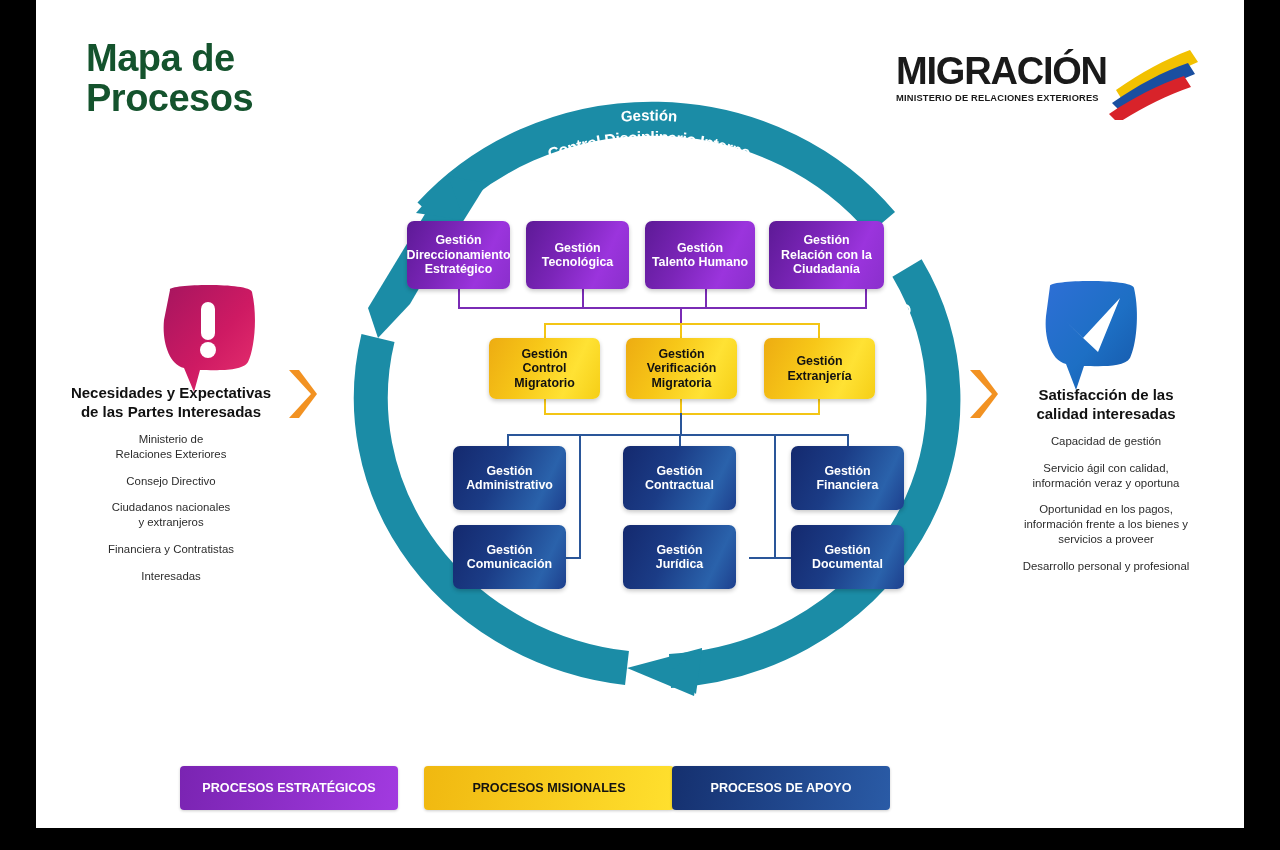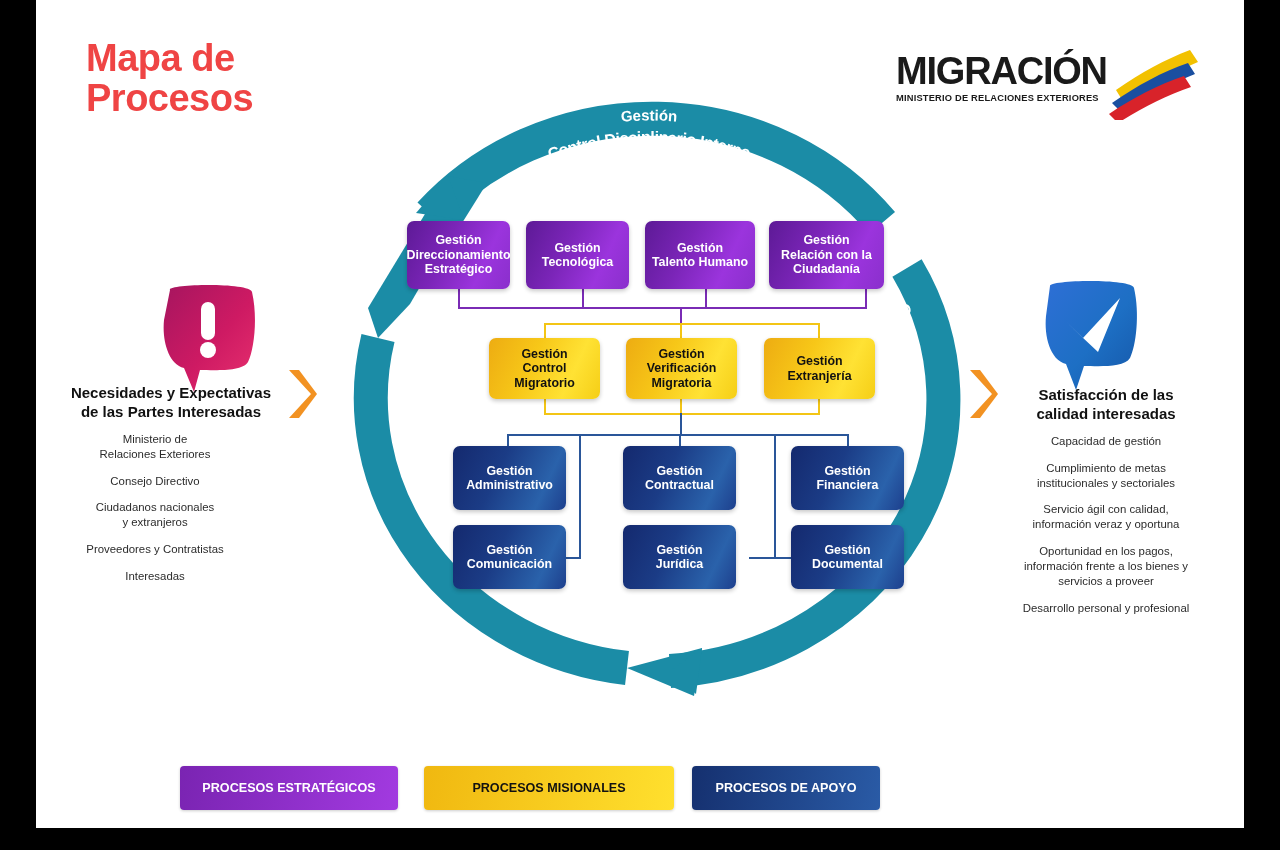--- a/index.html
+++ b/index.html
@@ -14,21 +14,21 @@
     left: 36px; top: 0;
     width: 1208px; height: 828px;
     background: #ffffff;
   }
   .abs { position: absolute; }
 
   
   #title {
     left: 50px; top: 38px;
     font-size: 38px; font-weight: 700; line-height: 1.06;
-    color: #ef4444; letter-spacing: -0.5px;
+    color: #14532d; letter-spacing: -0.5px;
   }
 
   
   #logo { left: 860px; top: 52px; width: 300px; height: 76px; }
   #logo-word {
     font-size: 38px; font-weight: 700; letter-spacing: -1.2px;
     color: #1a1a1a; line-height: 1;
   }
   #logo-sub {
     font-size: 9.3px; font-weight: 700; letter-spacing: 0.2px;
@@ -81,21 +81,21 @@
   #legend { left: 140px; top: 766px; width: 960px; height: 46px; }
   .leg {
     position: absolute; top: 0; height: 44px; border-radius: 4px;
     display: flex; align-items: center; justify-content: center;
     text-align: center; font-size: 12.6px; font-weight: 700;
     line-height: 1.18; padding: 0 8px;
     box-shadow: 0 1px 3px rgba(0,0,0,.2);
   }
   .leg.l1 { left: 4px;   width: 218px; background: linear-gradient(100deg,#7a24b2,#a23ae0); color:#fff; }
   .leg.l2 { left: 248px; width: 250px; background: linear-gradient(100deg,#f0b810,#ffe02e); color:#111; }
-  .leg.l3 { left: 516px; width: 188px; background: linear-gradient(100deg,#15306f,#2a5ba6); color:#fff; }
+  .leg.l3 { left: 496px; width: 218px; background: linear-gradient(100deg,#15306f,#2a5ba6); color:#fff; }
   .leg.l4 { left: 744px; width: 218px; background: linear-gradient(100deg,#1f93ad,#2bb0bd); color:#fff; }
 </style>
 </head>
 <body>
 
 <div id="stage">
 
   <div class="abs" id="title">
     <div>Mapa de</div>
     <div>Procesos</div>
@@ -160,27 +160,27 @@
 
   <svg class="abs" style="left:249px; top:368px;" width="34" height="52" viewBox="0 0 34 52">
     <path d="M4 2 L26 26 L4 50 L14 50 L32 26 L14 2 Z" fill="#F29222"></path>
   </svg>
 
   <div class="panel-head" style="left:20px; top:384px; width:230px;">
     <div>Necesidades y Expectativas</div>
     <div>de las Partes Interesadas</div>
   </div>
 
-  <div class="panel-list" style="left:4px; top:432px; width:230px;">
+  <div class="panel-list" style="left:20px; top:432px; width:230px;">
     <div style="white-space:pre-line">Ministerio de
 Relaciones Exteriores</div>
     <div style="white-space:pre-line">Consejo Directivo</div>
     <div style="white-space:pre-line">Ciudadanos nacionales
 y extranjeros</div>
-    <div style="white-space:pre-line">Proveedores y Contratistas</div>
+    <div style="white-space:pre-line">Financiera y Contratistas</div>
     <div style="white-space:pre-line">Interesadas</div>
   </div>
 
   <svg class="abs" style="left:1000px; top:276px;" width="112" height="120" viewBox="0 0 112 120">
     <defs>
       <linearGradient id="blueGrad" x1="0" y1="0" x2="1" y2="1">
         <stop offset="0%" stop-color="#2E6FD6"></stop>
         <stop offset="55%" stop-color="#1D6FC4"></stop>
         <stop offset="100%" stop-color="#1557A8"></stop>
       </linearGradient>
@@ -193,22 +193,20 @@
     <path d="M4 2 L26 26 L4 50 L14 50 L32 26 L14 2 Z" fill="#F29222"></path>
   </svg>
 
   <div class="panel-head" style="left:950px; top:386px; width:240px;">
     <div>Satisfacción de las</div>
     <div>calidad interesadas</div>
   </div>
 
   <div class="panel-list" style="left:942px; top:434px; width:256px;">
     <div style="white-space:pre-line">Capacidad de gestión</div>
-    <div style="white-space:pre-line">Cumplimiento de metas
-institucionales y sectoriales</div>
     <div style="white-space:pre-line">Servicio ágil con calidad,
 información veraz y oportuna</div>
     <div style="white-space:pre-line">Oportunidad en los pagos,
 información frente a los bienes y
 servicios a proveer</div>
     <div style="white-space:pre-line">Desarrollo personal y profesional</div>
   </div>
 
   <div class="ln p abs" style="left:422px; top:289px; width:2px; height:19px;"></div>
   <div class="ln p abs" style="left:546px; top:289px; width:2px; height:19px;"></div>

